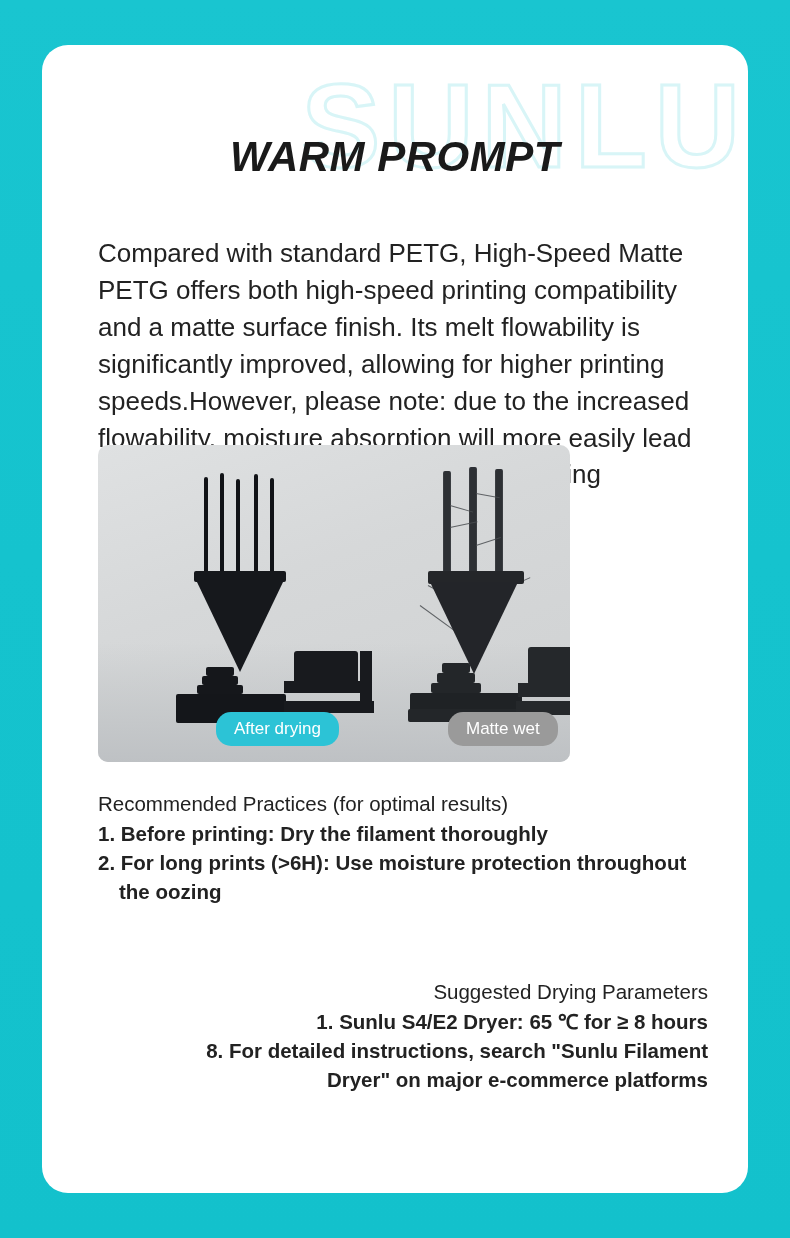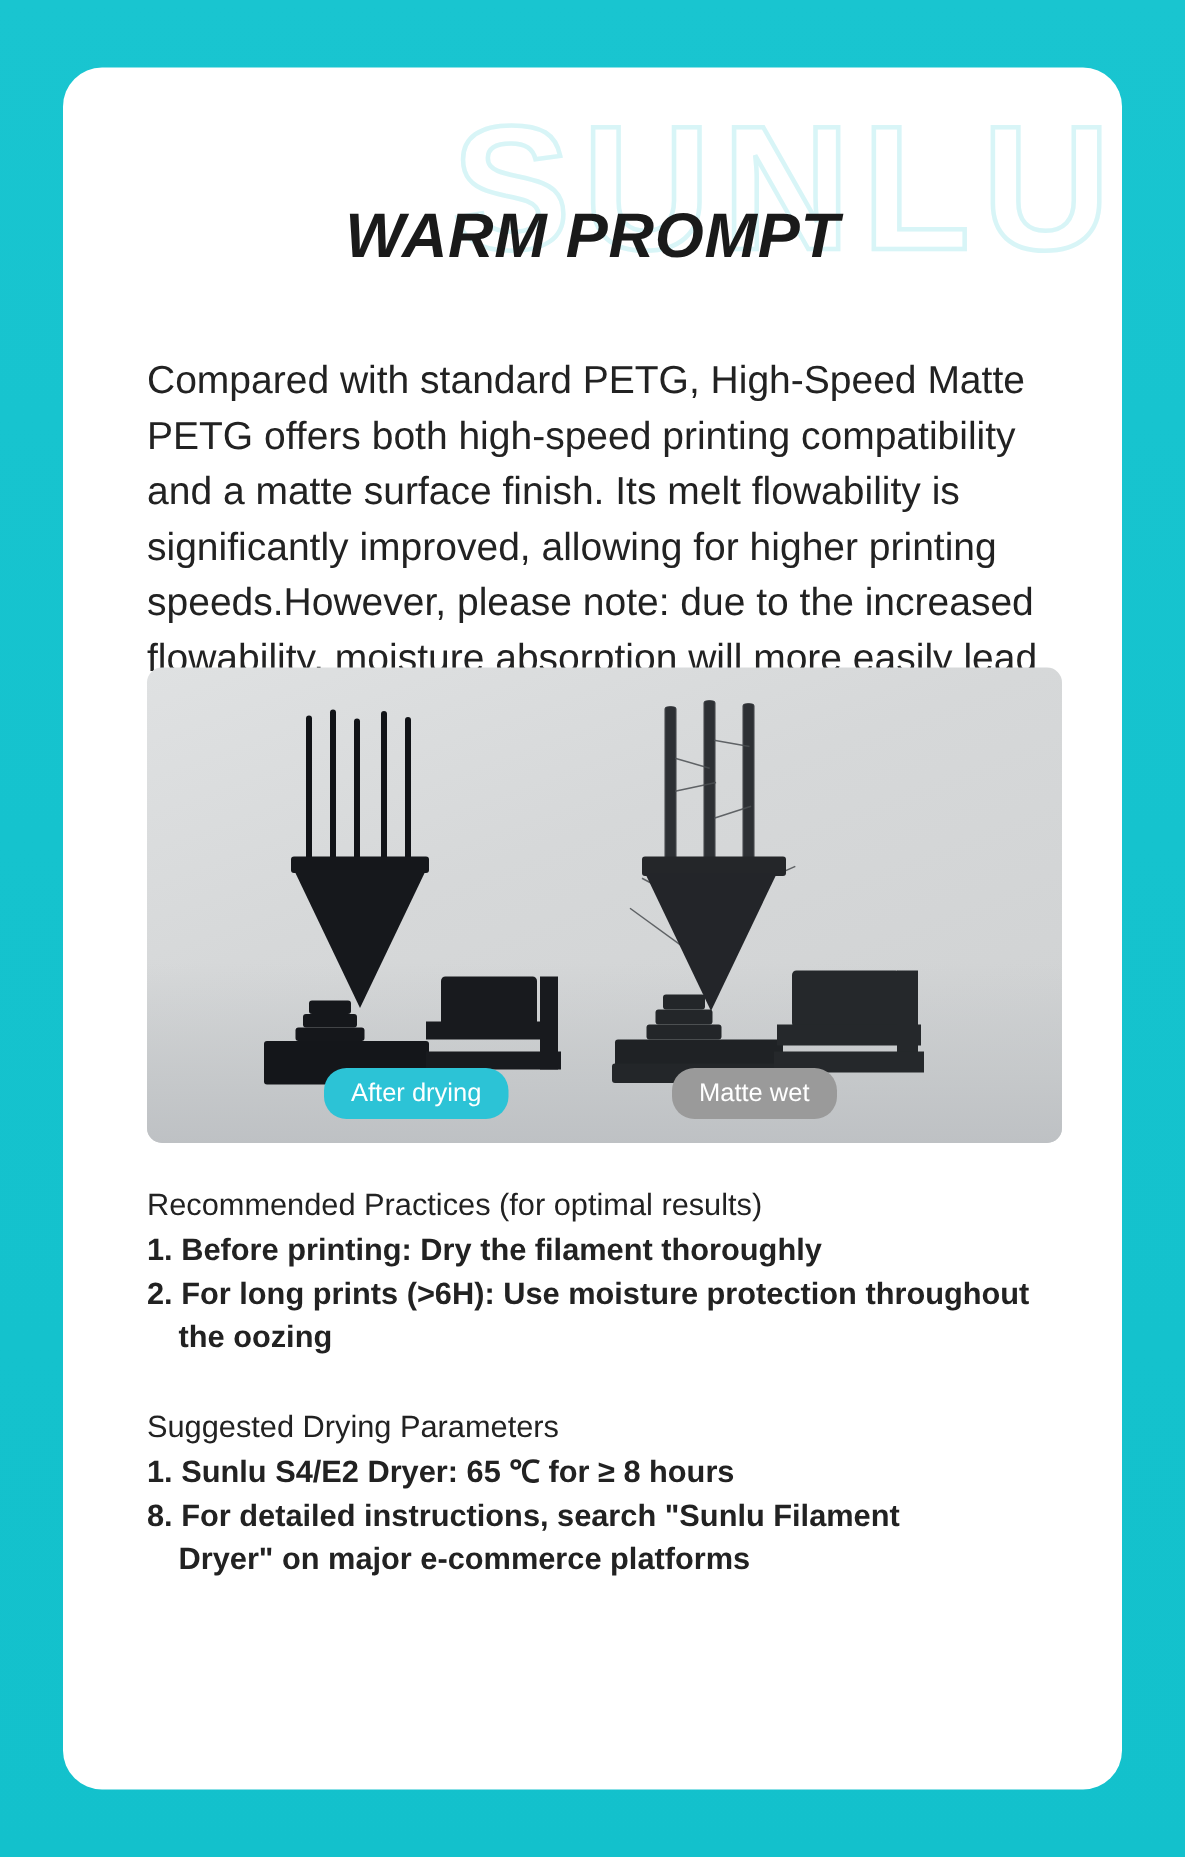--- a/index.html
+++ b/index.html
@@ -71,21 +71,21 @@
     font-size: 26px;
     line-height: 1.42;
     color: #222222;
     text-align: left;
   }
 
   .photo {
     position: absolute;
     left: 56px;
     top: 400px;
-    width: 610px;
+    width: 472px;
     height: 317px;
     border-radius: 10px;
     background: linear-gradient(160deg, #dfe1e2 0%, #d6d8d9 40%, #cfd1d2 100%);
     overflow: hidden;
   }
 
   .photo-floor {
     position: absolute;
     left: 0; right: 0; bottom: 0;
     height: 120px;
@@ -174,21 +174,21 @@
   .section {
     position: absolute;
     left: 56px;
     width: 610px;
     font-size: 20.5px;
     line-height: 1.42;
     color: #222222;
   }
 
   .sec-practices { top: 744px; }
-  .sec-drying { top: 892px; }
+  .sec-drying { top: 932px; text-align: right; }
 
   .sec-head { margin-bottom: 1px; }
 
   .sec-item { padding-left: 0; font-weight: bold; }
   .sec-item .cont { display: block; padding-left: 21px; }
 </style>
 </head>
 <body>
 
 <div class="page">

